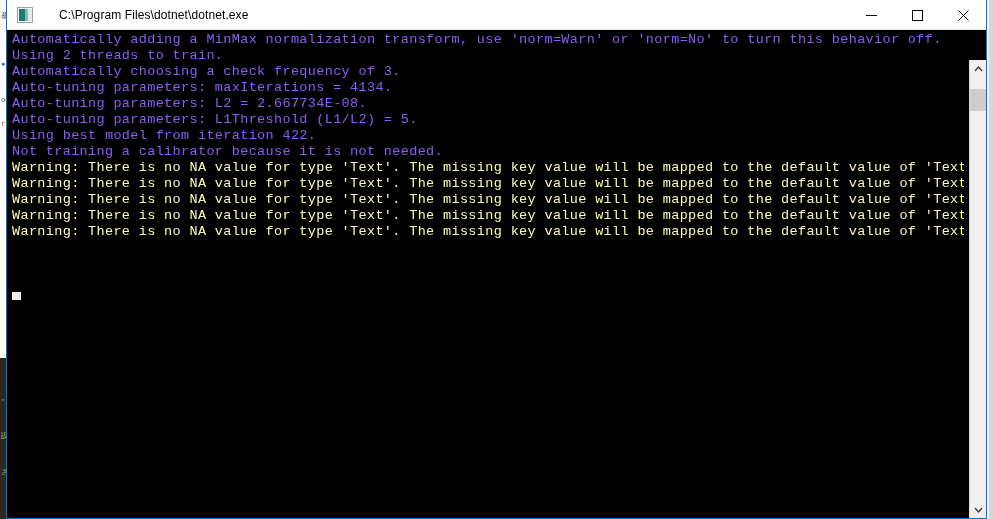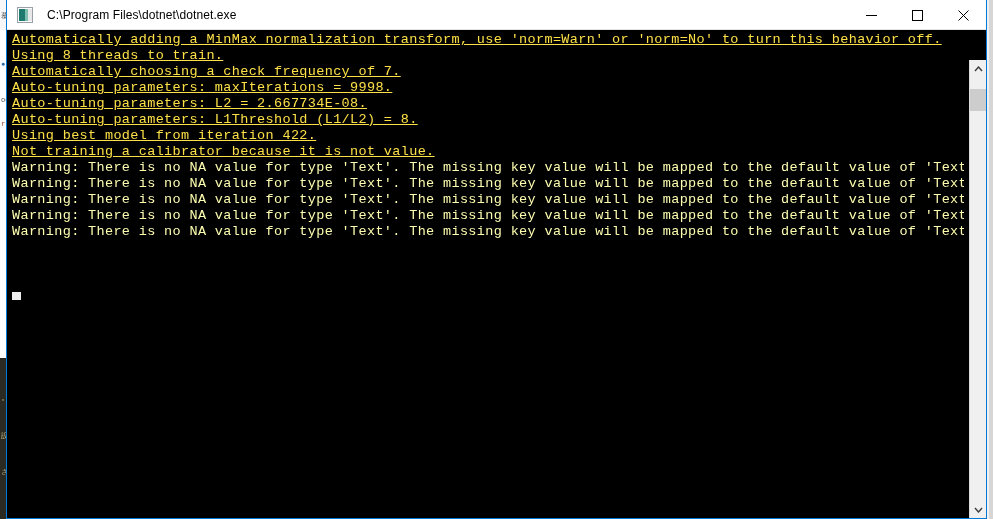--- a/index.html
+++ b/index.html
@@ -91,21 +91,21 @@
   }
   #title-icon .i-mid {
     position: absolute; left: 7px; top: 1px;
     width: 3px; height: 12px; background: #7fbfb2;
   }
   #title-icon .i-right {
     position: absolute; left: 10px; top: 1px;
     width: 4px; height: 12px; background: #e8e8e8;
   }
   #title-text {
-    margin-left: 14px;
+    margin-left: 26px;
     font-size: 12px;
     color: #000000;
     letter-spacing: 0.1px;
     white-space: nowrap;
   }
   .win-btns {
     position: absolute;
     right: 0; top: 0;
     height: 30px;
     display: flex;
@@ -136,21 +136,21 @@
   .cline {
     font-family: "Liberation Mono", "DejaVu Sans Mono", monospace;
     font-size: 13.5px;
     line-height: 16px;
     height: 16px;
     white-space: pre;
     letter-spacing: 0.35px;
     color: #cccccc;
   }
   .cline.warn { color: #fdfdb0; }
-  .cline.info { color: #fde047; text-decoration: underline; }
+  .cline.info { color: #8b5cf6; }
   #cursor-block {
     position: absolute;
     left: 5px;
     top: 262px;
     width: 9px;
     height: 8px;
     background: #eeeeee;
   }
 
   
@@ -247,27 +247,27 @@
             <line x1="0.5" y1="0.5" x2="10.5" y2="10.5" stroke="#000000" stroke-width="1"></line>
             <line x1="10.5" y1="0.5" x2="0.5" y2="10.5" stroke="#000000" stroke-width="1"></line>
           </svg>
         </div>
       </div>
     </div>
 
     <div id="console-body">
       <div id="console-text">
           <div class="cline info">Automatically adding a MinMax normalization transform, use 'norm=Warn' or 'norm=No' to turn this behavior off.</div>
-          <div class="cline info">Using 8 threads to train.</div>
-          <div class="cline info">Automatically choosing a check frequency of 7.</div>
-          <div class="cline info">Auto-tuning parameters: maxIterations = 9998.</div>
+          <div class="cline info">Using 2 threads to train.</div>
+          <div class="cline info">Automatically choosing a check frequency of 3.</div>
+          <div class="cline info">Auto-tuning parameters: maxIterations = 4134.</div>
           <div class="cline info">Auto-tuning parameters: L2 = 2.667734E-08.</div>
-          <div class="cline info">Auto-tuning parameters: L1Threshold (L1/L2) = 8.</div>
+          <div class="cline info">Auto-tuning parameters: L1Threshold (L1/L2) = 5.</div>
           <div class="cline info">Using best model from iteration 422.</div>
-          <div class="cline info">Not training a calibrator because it is not value.</div>
+          <div class="cline info">Not training a calibrator because it is not needed.</div>
           <div class="cline warn">Warning: There is no NA value for type 'Text'. The missing key value will be mapped to the default value of 'Text'</div>
           <div class="cline warn">Warning: There is no NA value for type 'Text'. The missing key value will be mapped to the default value of 'Text'</div>
           <div class="cline warn">Warning: There is no NA value for type 'Text'. The missing key value will be mapped to the default value of 'Text'</div>
           <div class="cline warn">Warning: There is no NA value for type 'Text'. The missing key value will be mapped to the default value of 'Text'</div>
           <div class="cline warn">Warning: There is no NA value for type 'Text'. The missing key value will be mapped to the default value of 'Text'</div>
         </div>
       <div id="cursor-block"></div>
 
       <div id="console-scrollbar">
         <div class="sb-arrow up">

